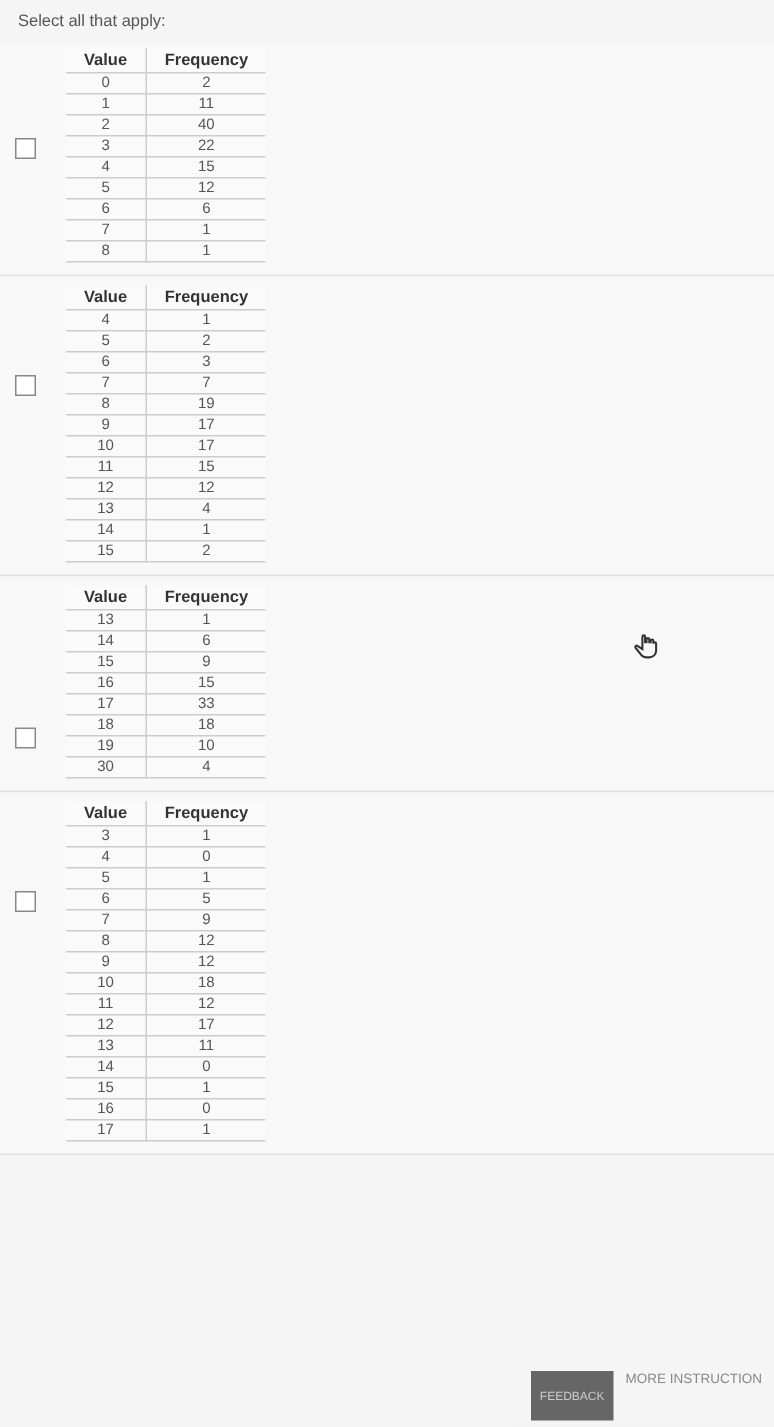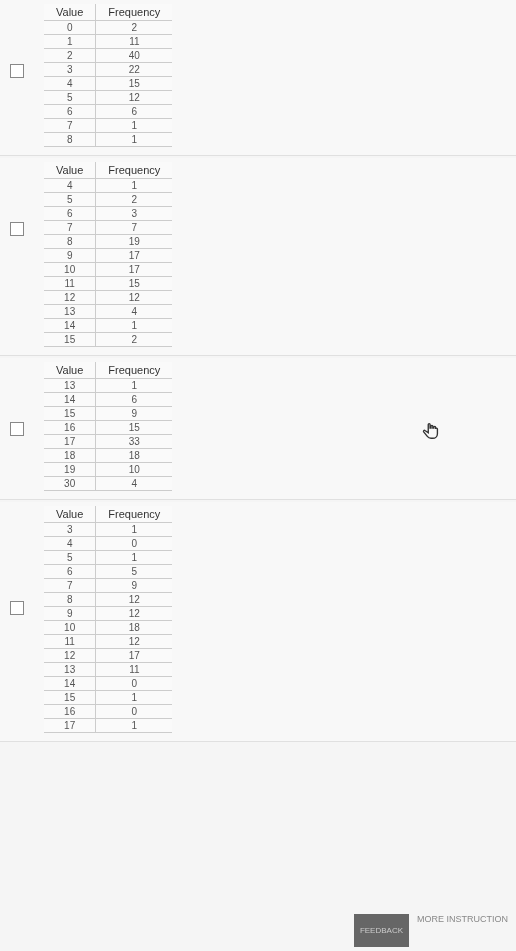--- a/index.html
+++ b/index.html
@@ -45,21 +45,21 @@
     }
     .option:nth-of-type(4) .checkbox { margin-top: 95px; }
     .option:nth-of-type(5) .checkbox { margin-top: 60px; }
     .option:nth-of-type(6) .checkbox { margin-top: 110px; }
     .freq-table {
       border-collapse: collapse;
       margin-left: 20px;
       background: #fafafa;
     }
     .freq-table th {
-      font-weight: normal;
+      font-weight: bold;
       font-size: 11px;
       padding: 2px 12px;
       text-align: left;
       color: #333;
     }
     .freq-table td {
       font-size: 10px;
       padding: 1px 12px;
       text-align: center;
       border-top: 1px solid #ccc;
@@ -92,20 +92,21 @@
       color: #ccc;
       padding: 12px 6px;
       font-size: 8px;
     }
   </style>
 </head>
 <body>
 
 <div class="container">
 
+  <div class="instruction">Select all that apply:</div>
 
   <div class="option">
     <div class="checkbox"></div>
     <table class="freq-table">
       <tbody>
           <tr>
         <th>Value</th>
         <th>Frequency</th>
       </tr>
       <tr>

